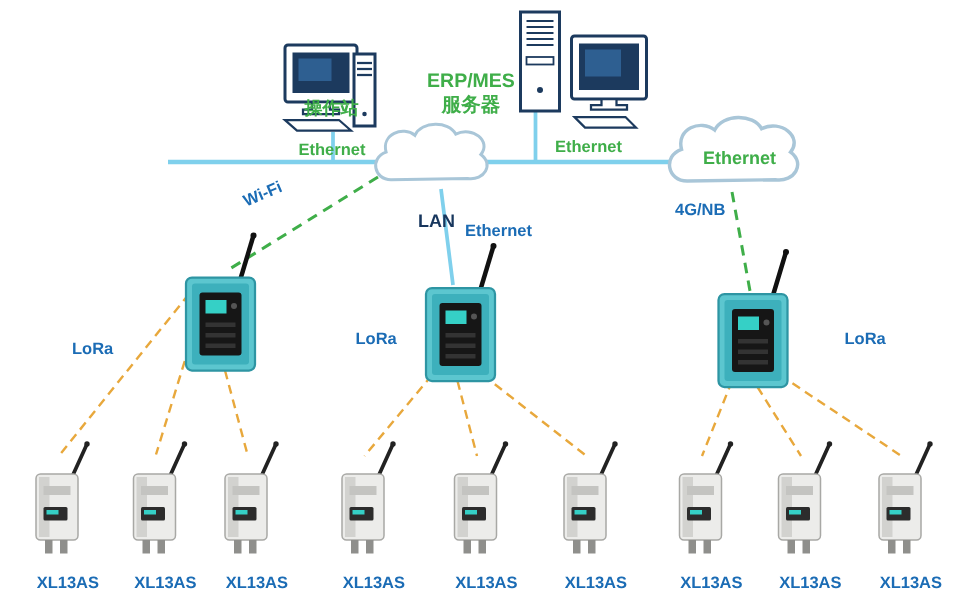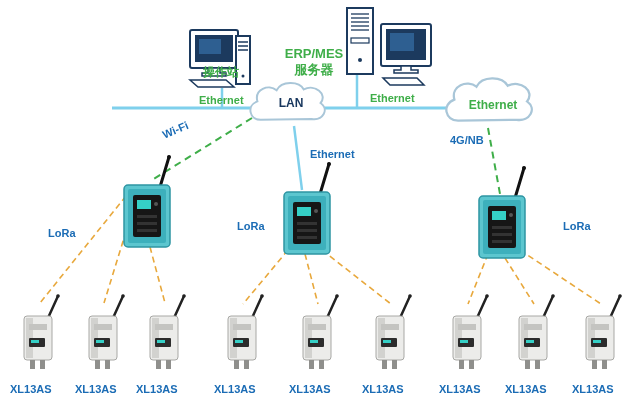--- a/index.html
+++ b/index.html
@@ -9,24 +9,24 @@
   }
   #net-svg{position:absolute;left:0;top:0;}
   .bb{stroke:var(--lineblue,#7fd0ec);stroke-width:3;fill:none;}
   .stub{stroke:var(--lineblue,#7fd0ec);stroke-width:2.5;fill:none;}
   .dashg{stroke:var(--dashgreen,#3fae49);stroke-width:2;stroke-dasharray:7 5;fill:none;}
   .dasho{stroke:var(--dashorange,#e8a83c);stroke-width:1.6;stroke-dasharray:6 4;fill:none;}
   .cloud{fill:#ffffff;stroke:var(--cloudstroke,#a9c6d8);stroke-width:2.5;}
   .lbl{position:absolute;font-weight:bold;white-space:nowrap;}
   .green{color:var(--green,#3fae49);}
   .blue{color:var(--blue,#1b6cb5);}
-  .navy{color:var(--navy,#17365d);}
+  .navy{color:var(--navy,#17365d);margin-top:44px;}
   .f11{font-size:11px;} .f12{font-size:12px;} .f13{font-size:13px;}
   .center{text-align:center;}
-  .sensor-lbl{width:56px;text-align:left;font-size:11px;}
+  .sensor-lbl{width:56px;text-align:right;font-size:11px;}
   .wifi-rot{transform:rotate(-23deg);transform-origin:left center;}
 </style>
 </head>
 <body>
 
 <div id="canvas">
 
   <svg id="net-svg" width="636" height="406" viewBox="0 0 636 406">
     <defs>
       <path id="cloud" d="M -38,16 C -52,16 -56,-2 -42,-7 C -46,-22 -28,-29 -18,-21 C -12,-33 10,-33 16,-22 C 30,-29 46,-16 37,-5 C 48,3 40,17 26,15 Z"></path>

